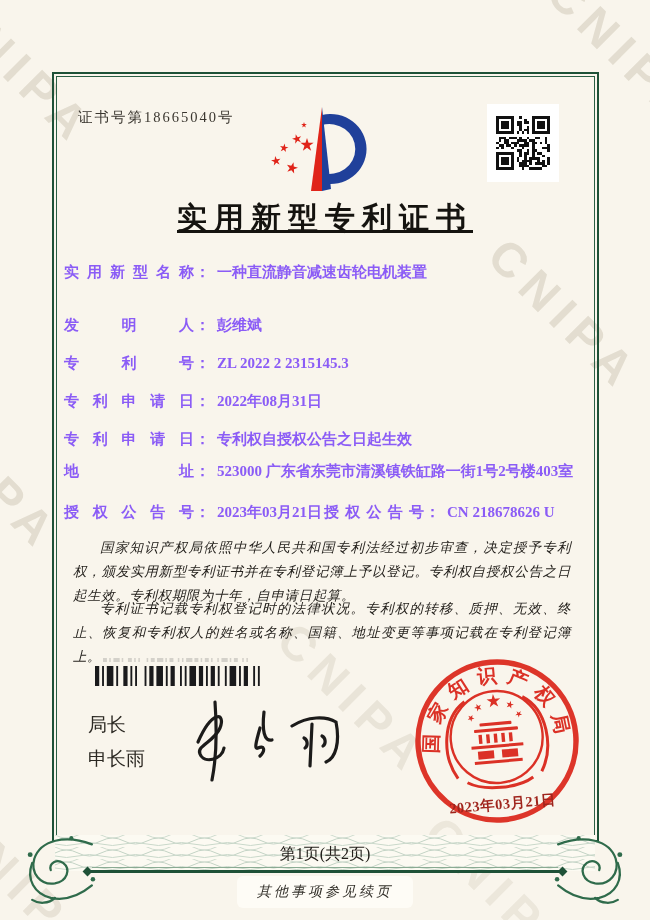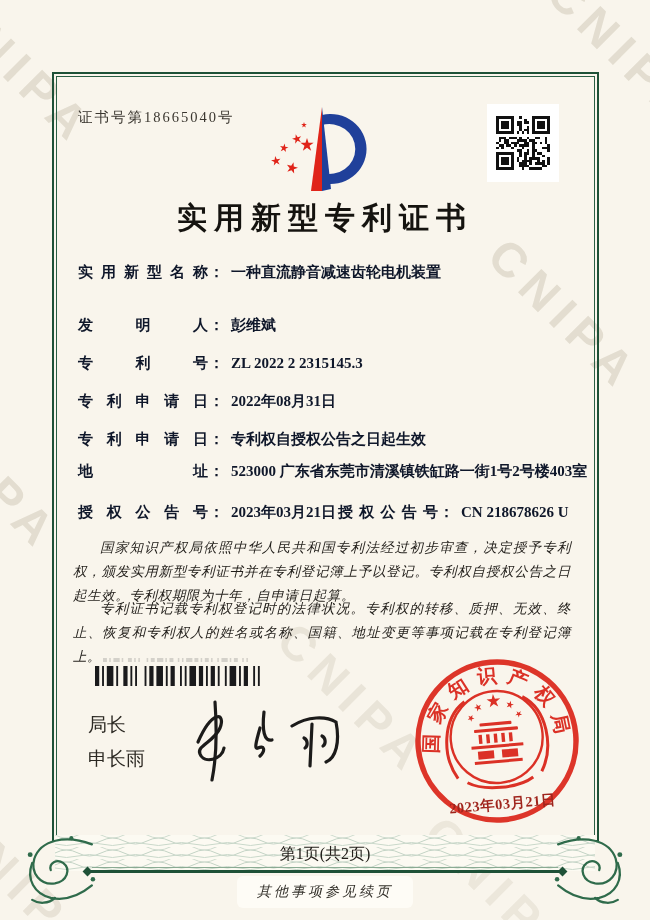--- a/index.html
+++ b/index.html
@@ -17,22 +17,22 @@
   .band-line-thin{position:absolute;left:92px;top:867px;width:466px;height:1px;background:#8aab93;z-index:2;}
   .band-line{position:absolute;left:88px;top:870px;width:474px;height:3px;background:#1e5137;z-index:2;}
   .band-dot{position:absolute;top:868px;width:7px;height:7px;background:#1e5137;transform:rotate(45deg);z-index:2;}
   .corner{position:absolute;z-index:3;}
   
   .cert-no{position:absolute;left:78px;top:108px;font-size:14.5px;letter-spacing:2px;color:#3a362f;z-index:3;}
   .logo{position:absolute;left:262px;top:101px;z-index:3;}
   .qr-patch{position:absolute;left:487px;top:104px;width:72px;height:78px;background:#ffffff;z-index:3;
             display:flex;align-items:center;justify-content:center;}
   .title{position:absolute;left:0;top:198px;width:100%;text-align:center;font-size:30px;font-weight:700;
-         letter-spacing:7px;color:#15130f;z-index:3;}
-  .row{position:absolute;left:78px;width:516px;font-size:15px;color:#0f172a;white-space:nowrap;z-index:3;font-weight:600;}
+         letter-spacing:7px;color:#15130f;z-index:3;text-decoration:underline;}
+  .row{position:absolute;left:64px;width:516px;font-size:15px;color:#8b5cf6;white-space:nowrap;z-index:3;font-weight:600;}
   .flabel{display:inline-block;width:130px;text-align:justify;text-align-last:justify;vertical-align:bottom;}
   .flabel2{display:inline-block;width:100px;text-align:justify;text-align-last:justify;vertical-align:bottom;}
   .colon{margin:0 7px 0 1px;}
   .pair2{position:absolute;left:260px;top:0;}
   .para{position:absolute;left:73px;width:498px;font-size:13.5px;line-height:24px;color:#201d19;
         text-align:justify;text-indent:2em;font-style:italic;letter-spacing:0.6px;z-index:3;}
   .barcode{position:absolute;left:95px;top:666px;z-index:3;}
   .barcode-ghost{position:absolute;left:103px;top:658px;z-index:3;opacity:.22;}
   .signer{position:absolute;left:88px;z-index:3;font-family:"Liberation Sans","DejaVu Sans",sans-serif;
           font-size:19px;color:#2b2822;}

